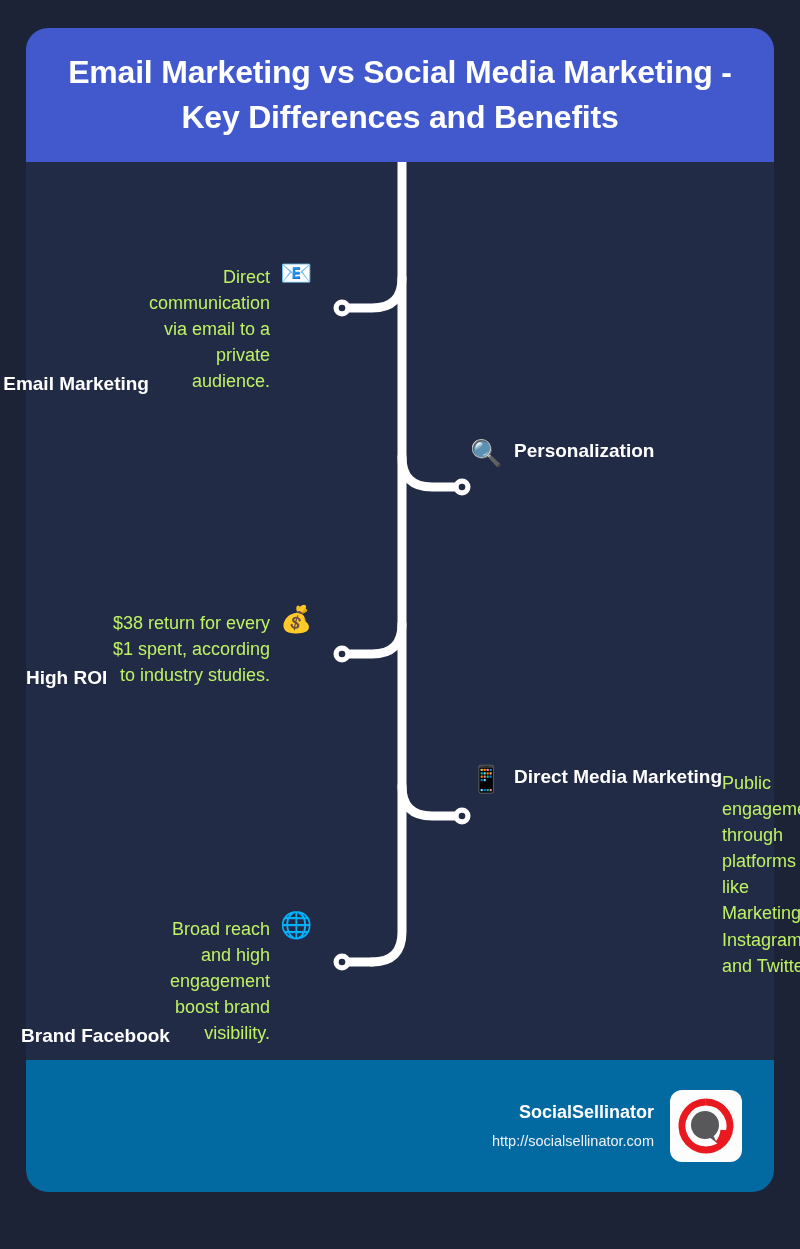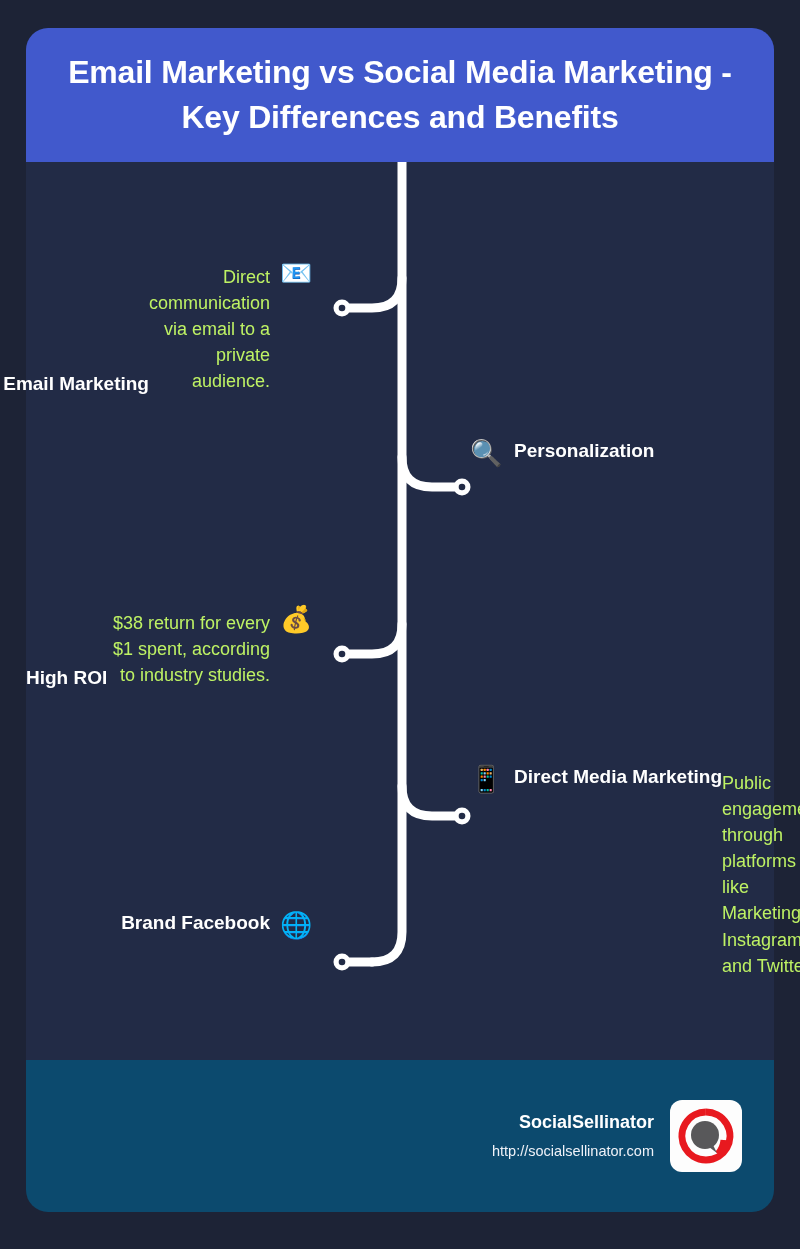--- a/index.html
+++ b/index.html
@@ -99,22 +99,22 @@
     flex: none;
   }
   .item.left  .item-icon { margin-left: 10px;  margin-top: -2px; }
   .item.right .item-icon { margin-right: 10px; margin-top: -2px; }
 
   
   .footer {
     position: absolute;
     left: 0; top: 1032px;
     width: 748px;
-    height: 152px;
-    background: #0c4a6e;
+    height: 132px;
+    background: #0369a1;
     border-radius: 0 0 22px 22px;
     display: flex;
     align-items: center;
     justify-content: flex-end;
     padding-right: 32px;
   }
   .footer-text {
     display: flex;
     flex-direction: column;
     align-items: flex-end;
@@ -210,20 +210,21 @@
     <div class="item-icon">📱</div>
     <div class="item-text">
       <div class="item-title">Direct Media Marketing</div>
       <div class="item-desc">Public engagement through platforms like Marketing, Instagram, and Twitter.</div>
     </div>
   </div>
 
   <div class="item left" style="left:38px; top:884px; width:250px;">
     <div class="item-text">
       <div class="item-title">Brand Facebook</div>
+      <div class="item-desc">Broad reach and high engagement boost brand visibility.</div>
     </div>
     <div class="item-icon">🌐</div>
   </div>
 
   <div class="footer">
     <div class="footer-text">
       <div class="footer-brand">SocialSellinator</div>
       <div class="footer-url">http://socialsellinator.com</div>
     </div>
     <div class="footer-logo">

